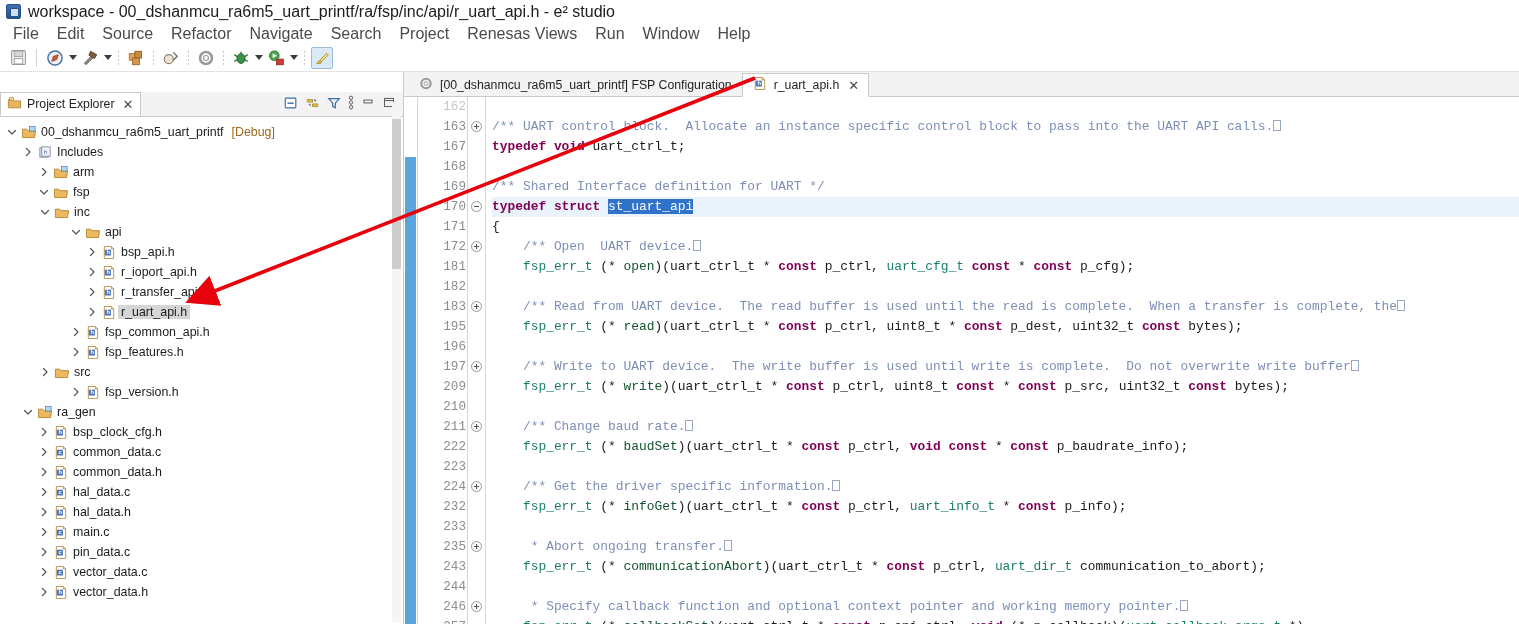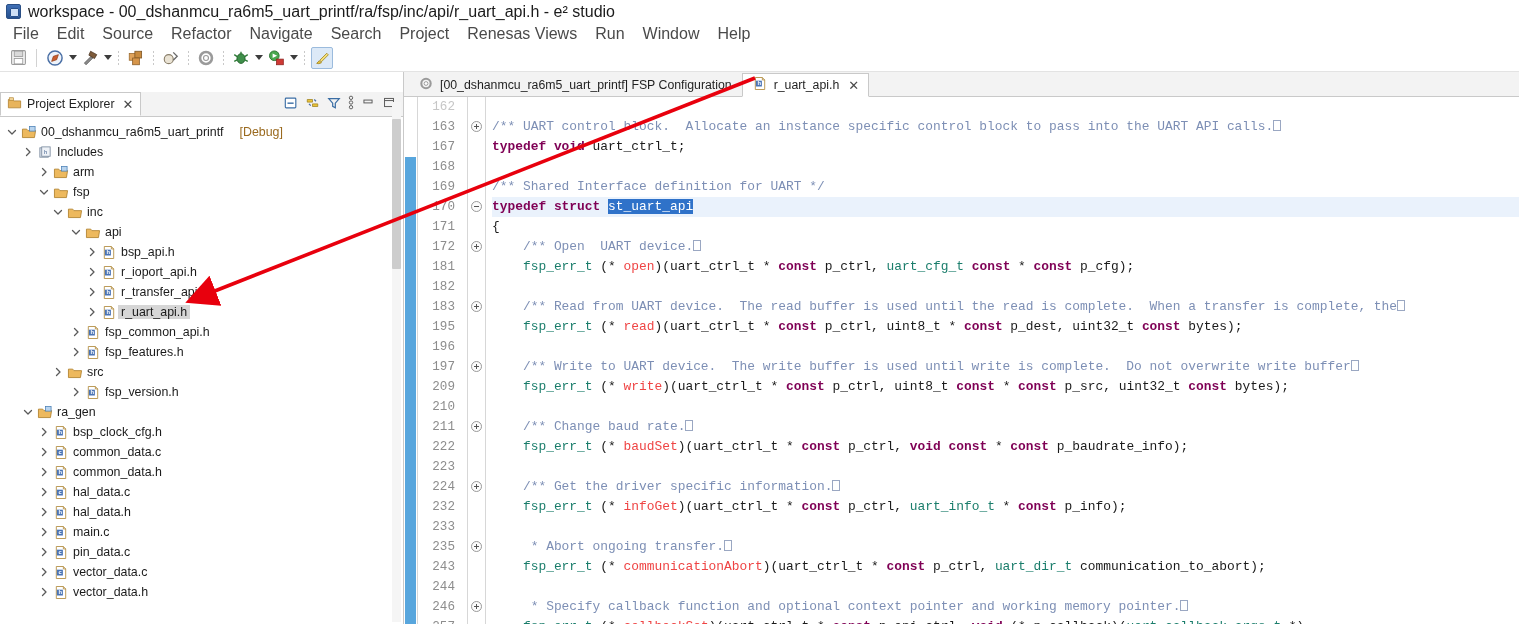--- a/index.html
+++ b/index.html
@@ -80,28 +80,28 @@
                padding-right: 7px; padding-bottom: 3px; }
 
   .tree { padding: 5px 0 0 0; overflow: hidden; height: 575px; position: relative; }
   .node { height: 20px; display: flex; align-items: center; font-size: 12.4px;
           color: #1b1b1b; white-space: nowrap; padding-left: 4px; }
   .arrow { width: 15px; flex:0 0 15px; display:flex; align-items:center; justify-content:center; }
   .arrow svg { display:block; }
   .ico { width: 19px; flex: 0 0 19px; display: flex; align-items: center; justify-content: center; }
   .node-label { padding: 0 3px; }
   .node.selected .node-label { background: #d6d6d6; }
-  .badge-debug { color: #9a6a1f; margin-left: 13px; }
+  .badge-debug { color: #9a6a1f; margin-left: 5px; }
   .root-label { font-weight: normal; }
 
   
   .lv0 { padding-left: 4px; }
   .lv1 { padding-left: 20px; }
   .lv2 { padding-left: 36px; }
-  .lv3 { padding-left: 50px; }
+  .lv3 { padding-left: 37px; }
   .lv4 { padding-left: 68px; }
   .lv5 { padding-left: 84px; }
 
   .exp-scroll {
     position: absolute; right: 2px; top: 47px; width: 9px; height: 150px;
     background: #cdcdcd; border-radius: 1px;
   }
   .exp-scrolltrack {
     position: absolute; right: 2px; top: 30px; width: 9px; bottom: 2px; background: #f5f5f5;
   }
@@ -125,38 +125,38 @@
   .tab-close { color: #4a4a4a; font-size: 13px; margin-left: 3px; cursor: default; }
 
   .ed-body { flex: 1 1 auto; display: flex; position: relative; overflow: hidden; }
 
   .changeruler { width: 14px; flex: 0 0 14px; background: #ffffff;
                  border-right: 1px solid #d7d7d7; position: relative; }
   .changebar { position: absolute; left: 1px; width: 11px; background: #58a6dd; }
 
   .gutter {
     width: 50px; flex: 0 0 50px; background: #ffffff; text-align: right;
-    padding-right: 12px; color: #8d8d8d;
+    padding-right: 1px; color: #8d8d8d;
     font-family: "Liberation Mono", monospace; font-size: 12.6px;
     border-right: 1px solid #d7d7d7;
   }
   .foldcol { width: 18px; flex: 0 0 18px; background: #ffffff; border-right: 1px solid #d7d7d7;
              position: relative; }
   .code {
     flex: 1 1 auto; position: relative; overflow: hidden;
     font-family: "Liberation Mono", monospace; font-size: 12.9px;
     color: #1a1a1a; padding-left: 6px; white-space: pre;
   }
   .ln { height: 20px; line-height: 20px; }
   .ln.hl { background: #eaf2fc; }
 
   .kw   { color: #7f0055; font-weight: bold; }
   .cmt  { color: #7d8fb5; }
   .typ  { color: #1a7d6b; }
-  .fn   { color: #ef4444; }
+  .fn   { color: #14532d; }
   .pl   { color: #1a1a1a; }
   .sel  { background: #2f72c9; color: #ffffff; }
   .eol  { display: inline-block; width: 8px; height: 11px; border: 1px solid #9aa7c2;
           vertical-align: -1px; }
 
   .fold-plus, .fold-minus {
     position: absolute; left: 3px; width: 11px; height: 11px; border-radius: 50%;
     border: 1px solid #9a9a9a; background: #fbfbfb;
   }
   .fold-plus::before, .fold-minus::before {

